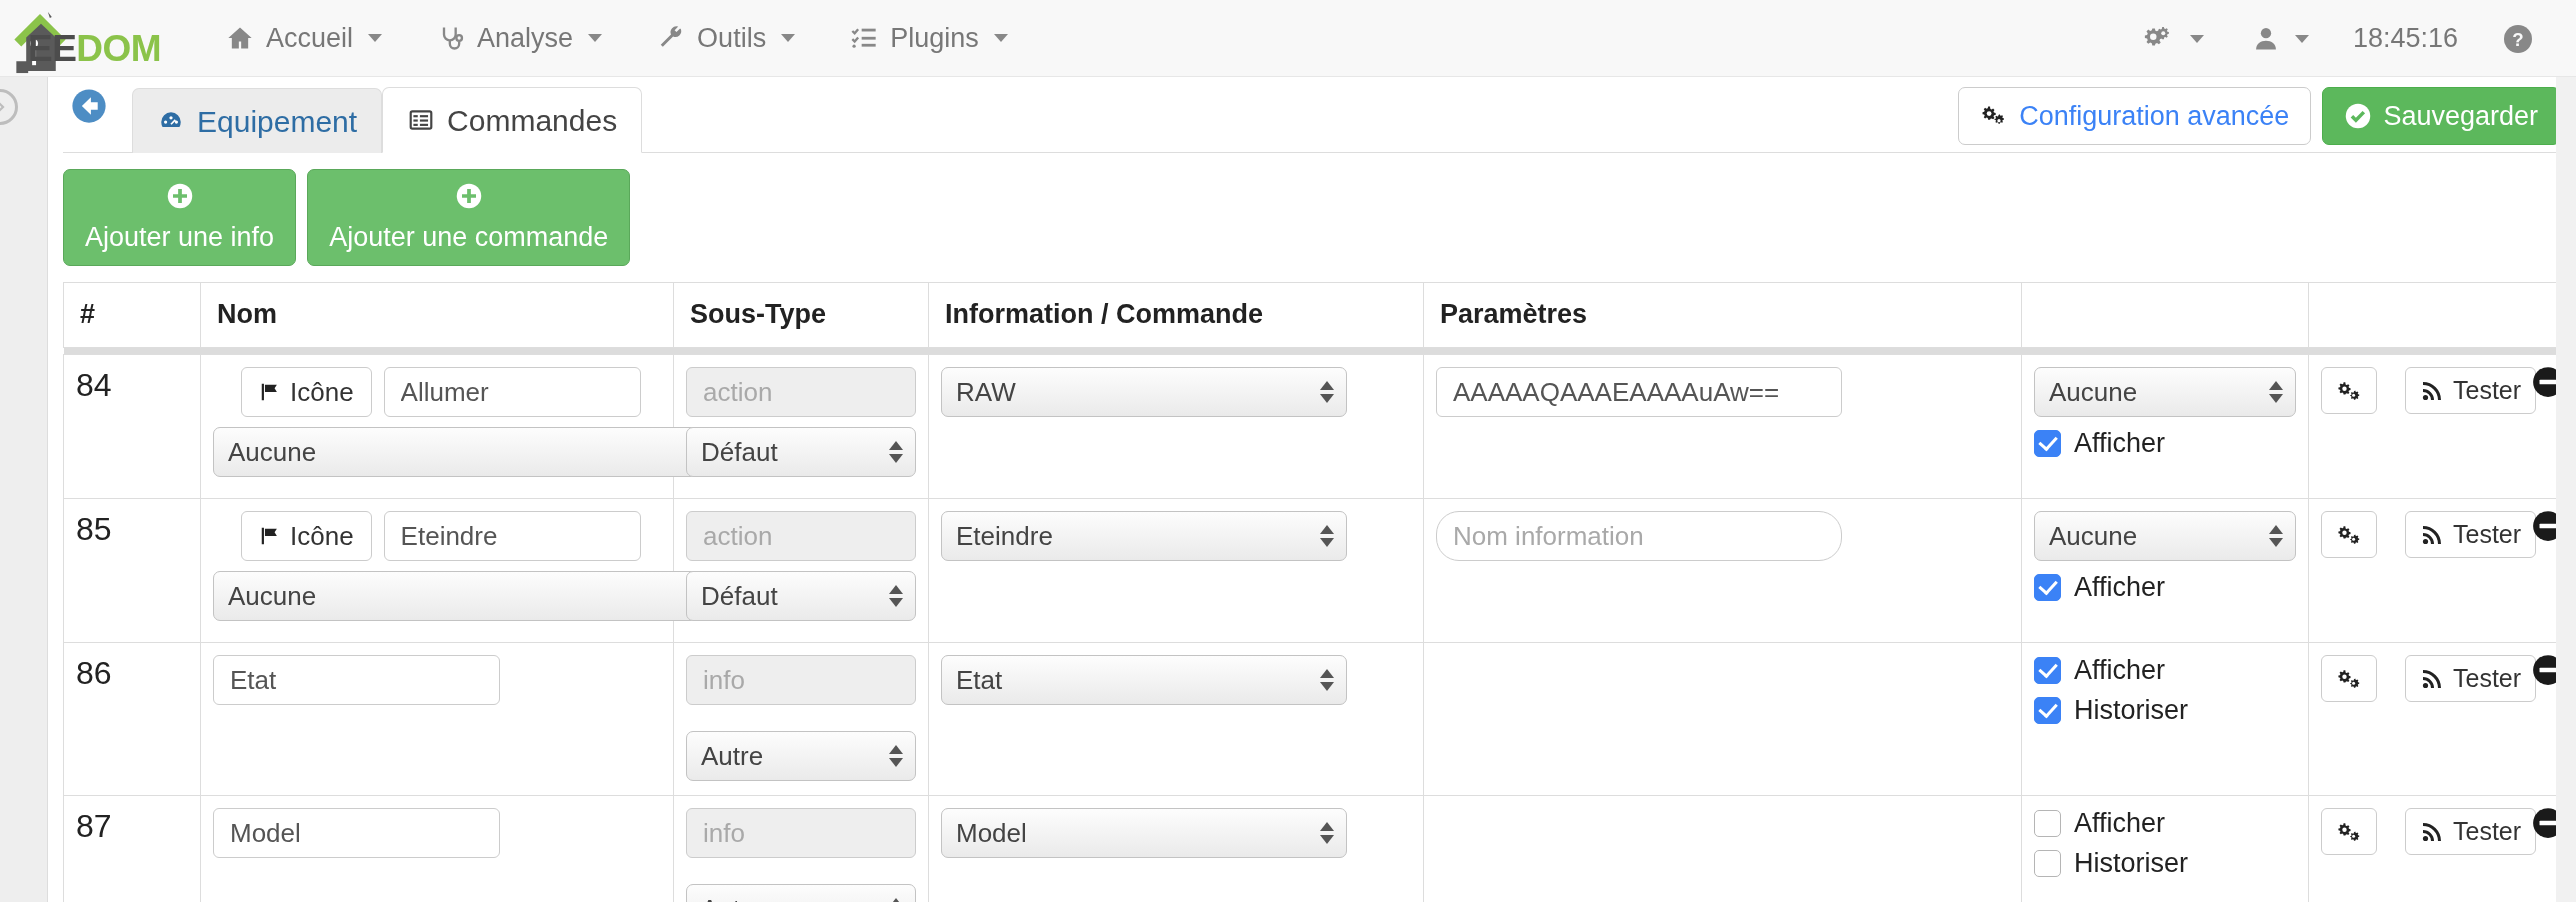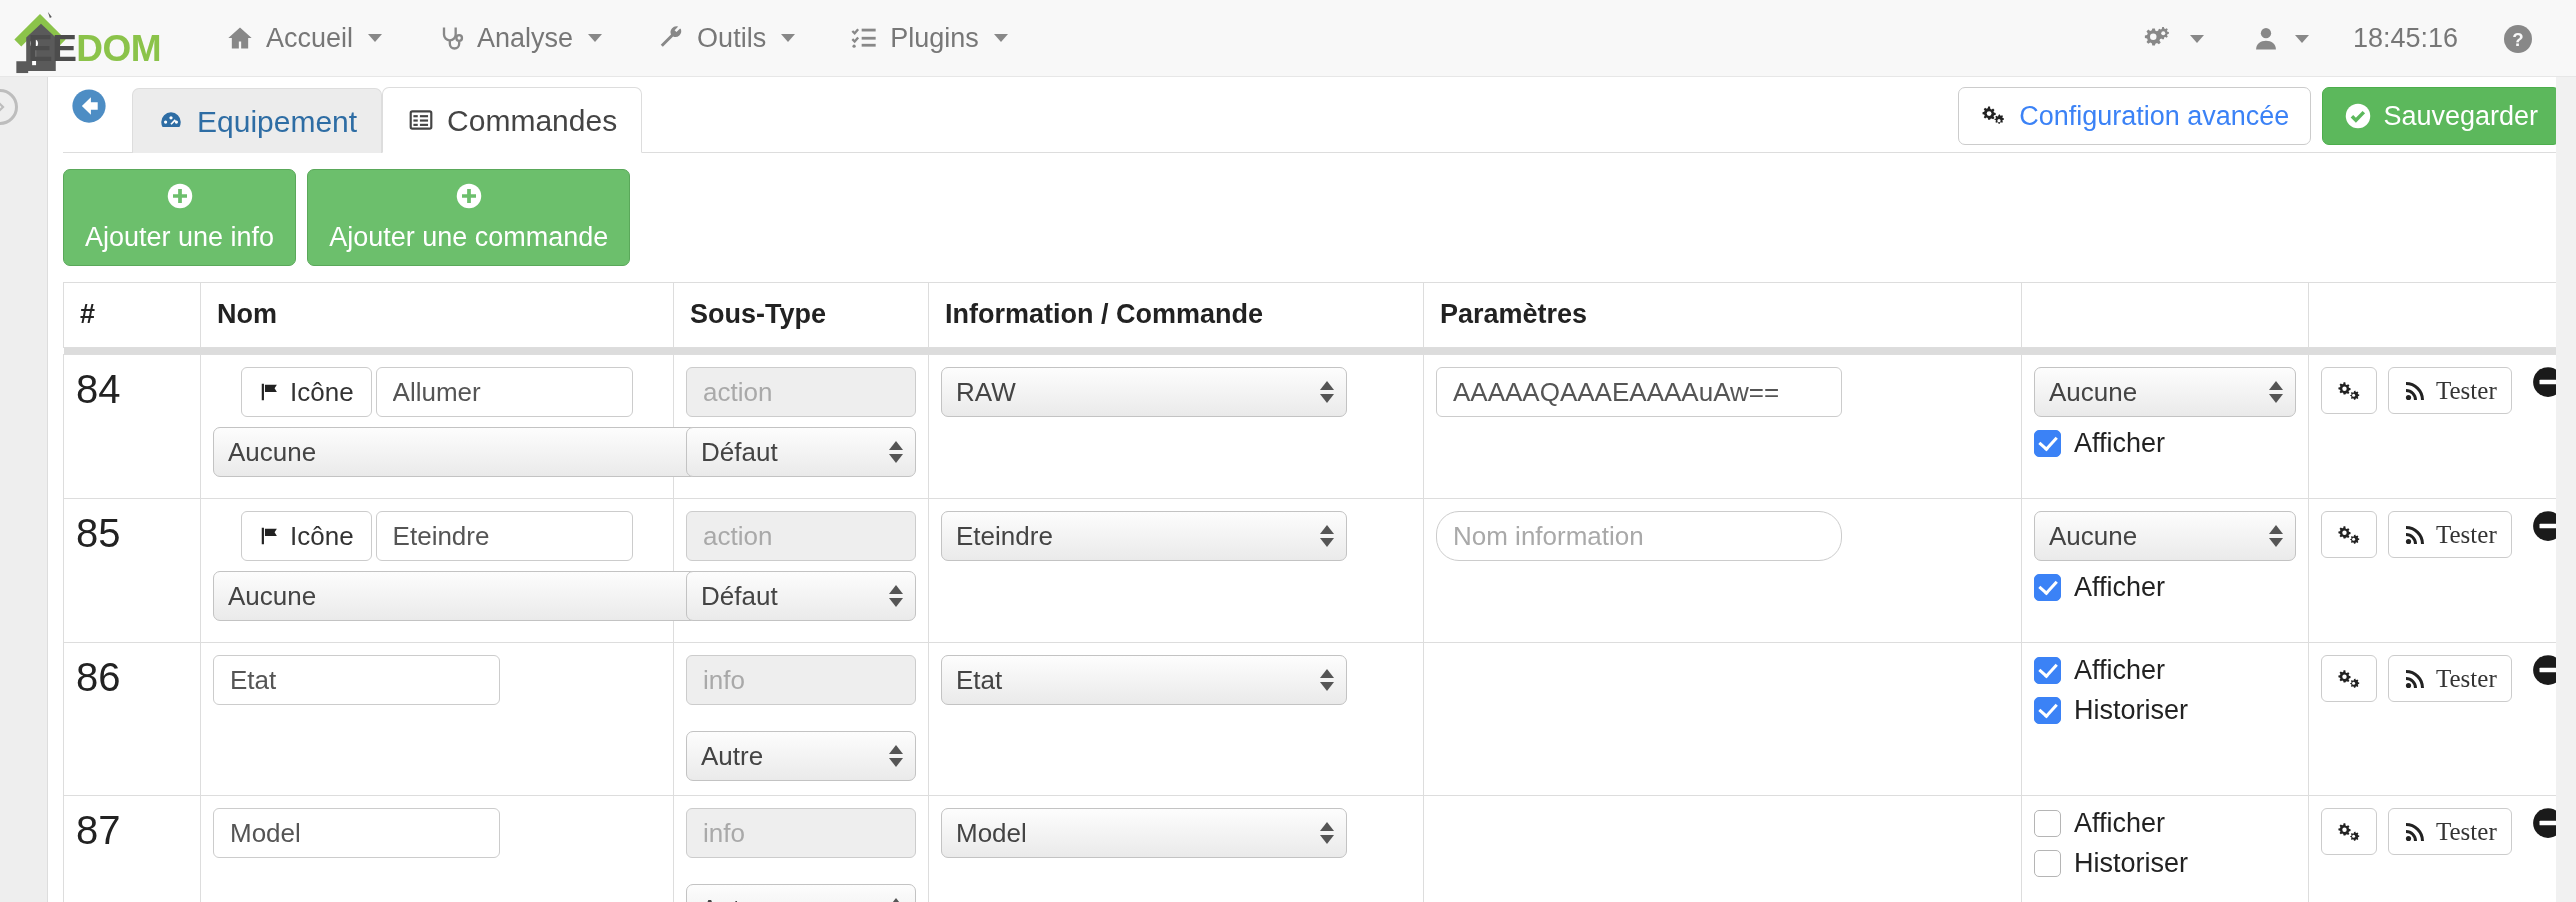--- a/index.html
+++ b/index.html
@@ -199,24 +199,24 @@
   }
   tr.spacer td { border: none; padding: 0; height: 7px; background: #dcdcdc; }
   .col-id   { width: 137px; }
   .col-nom  { width: 473px; }
   .col-sub  { width: 255px; }
   .col-info { width: 495px; }
   .col-par  { width: 598px; }
   .col-opts { width: 287px; }
   .col-act  { width: auto; }
 
-  .rowid { font-size: 40px; color: #222; padding-left: 12px; padding-top: 14px; }
+  .rowid { font-size: 32px; color: #222; padding-left: 12px; padding-top: 14px; }
 
   
-  .ctl-row { display: flex; gap: 4px; align-items: center; padding-left: 28px; }
+  .ctl-row { display: flex; gap: 12px; align-items: center; padding-left: 28px; }
 
   input.txt, .fakeinput {
     font-family: "Liberation Sans", sans-serif;
     font-size: 26px;
     color: #555;
     background: #fff;
     border: 1px solid #ccc;
     border-radius: 6px;
     padding: 9px 16px;
     height: 50px;
@@ -297,21 +297,21 @@
   .chk.on { background: #3b82f6; border-color: #3b82f6; }
   .chk.on::after {
     content: "";
     width: 8px; height: 14px;
     border: solid #fff;
     border-width: 0 3px 3px 0;
     transform: rotate(42deg) translate(-1px,-2px);
   }
 
   
-  .act-cell { display: flex; align-items: flex-end; gap: 11px; position: relative; font-family: Liberation Serif, serif; }
+  .act-cell { display: flex; align-items: flex-end; gap: 28px; position: relative; }
   .sq-btn {
     border: 1px solid #ccc;
     background: #fff;
     border-radius: 6px;
     height: 47px;
     display: inline-flex;
     align-items: center;
     gap: 9px;
     padding: 0 14px;
     font-size: 25px;

